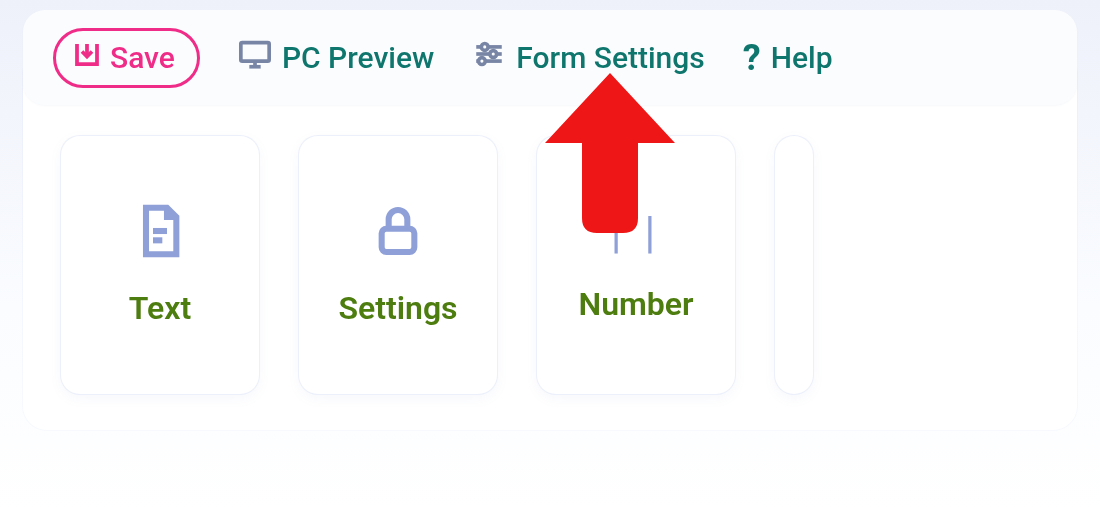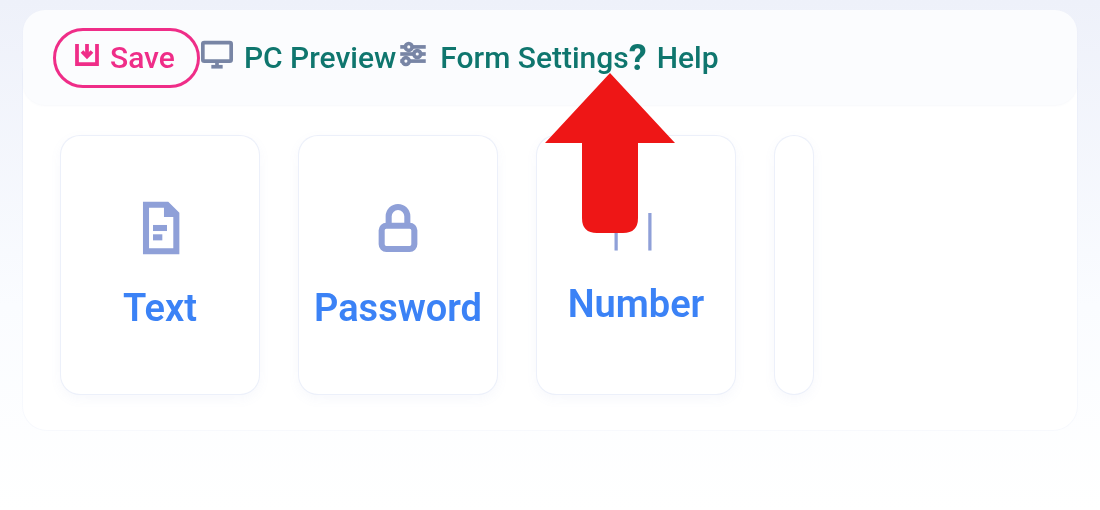--- a/index.html
+++ b/index.html
@@ -33,20 +33,21 @@
       position: absolute;
       top: 10px;
       left: 23px;
       right: 23px;
       height: 95px;
       background: #fbfcfe;
       border-radius: 22px;
       display: flex;
       align-items: center;
       padding: 0 30px;
+      gap: 38px;
       box-shadow: 0 1px 2px rgba(100,120,180,0.05);
     }
 
     .save-btn {
       height: 60px;
       border: 3px solid #ef2d88;
       color: #ef2d88;
       border-radius: 30px;
       padding: 0 22px 0 16px;
       display: flex;
@@ -88,21 +89,21 @@
       box-shadow: 0 4px 12px rgba(120,140,200,0.06);
       display: flex;
       flex-direction: column;
       align-items: center;
       justify-content: center;
       gap: 26px;
       cursor: pointer;
     }
     .card svg { width: 56px; height: 56px; stroke: #8fa0d8; fill: none; stroke-width: 2.6; }
     .card .v-bars { font-size: 44px; color: #8fa0d8; font-weight: 400; letter-spacing: 6px; }
-    .card-label { color: #3b82f6; font-size: 38px; font-weight: 600; }
+    .card-label { color: #4d7c0f; font-size: 32px; font-weight: 600; }
     .card.partial { width: 40px; overflow: hidden; }
 
     
     .arrow {
       position: absolute;
       left: 535px;
       top: 68px;
       pointer-events: none;
     }
     .arrow svg { fill: #ee1616; }
@@ -172,21 +173,21 @@
       <span class="card-label">Text</span>
     </div>
 
     <div class="card">
       <span>
         <svg viewBox="0 0 24 24">
           <rect x="5" y="11" width="14" height="10" rx="2"></rect>
           <path d="M8 11V7a4 4 0 0 1 8 0v4"></path>
         </svg>
       </span>
-      <span class="card-label">Password</span>
+      <span class="card-label">Settings</span>
     </div>
 
 
     <div class="card">
       <span class="v-bars">| |</span>
       <span class="card-label">Number</span>
     </div>
 
     <div class="card partial"></div>
 

